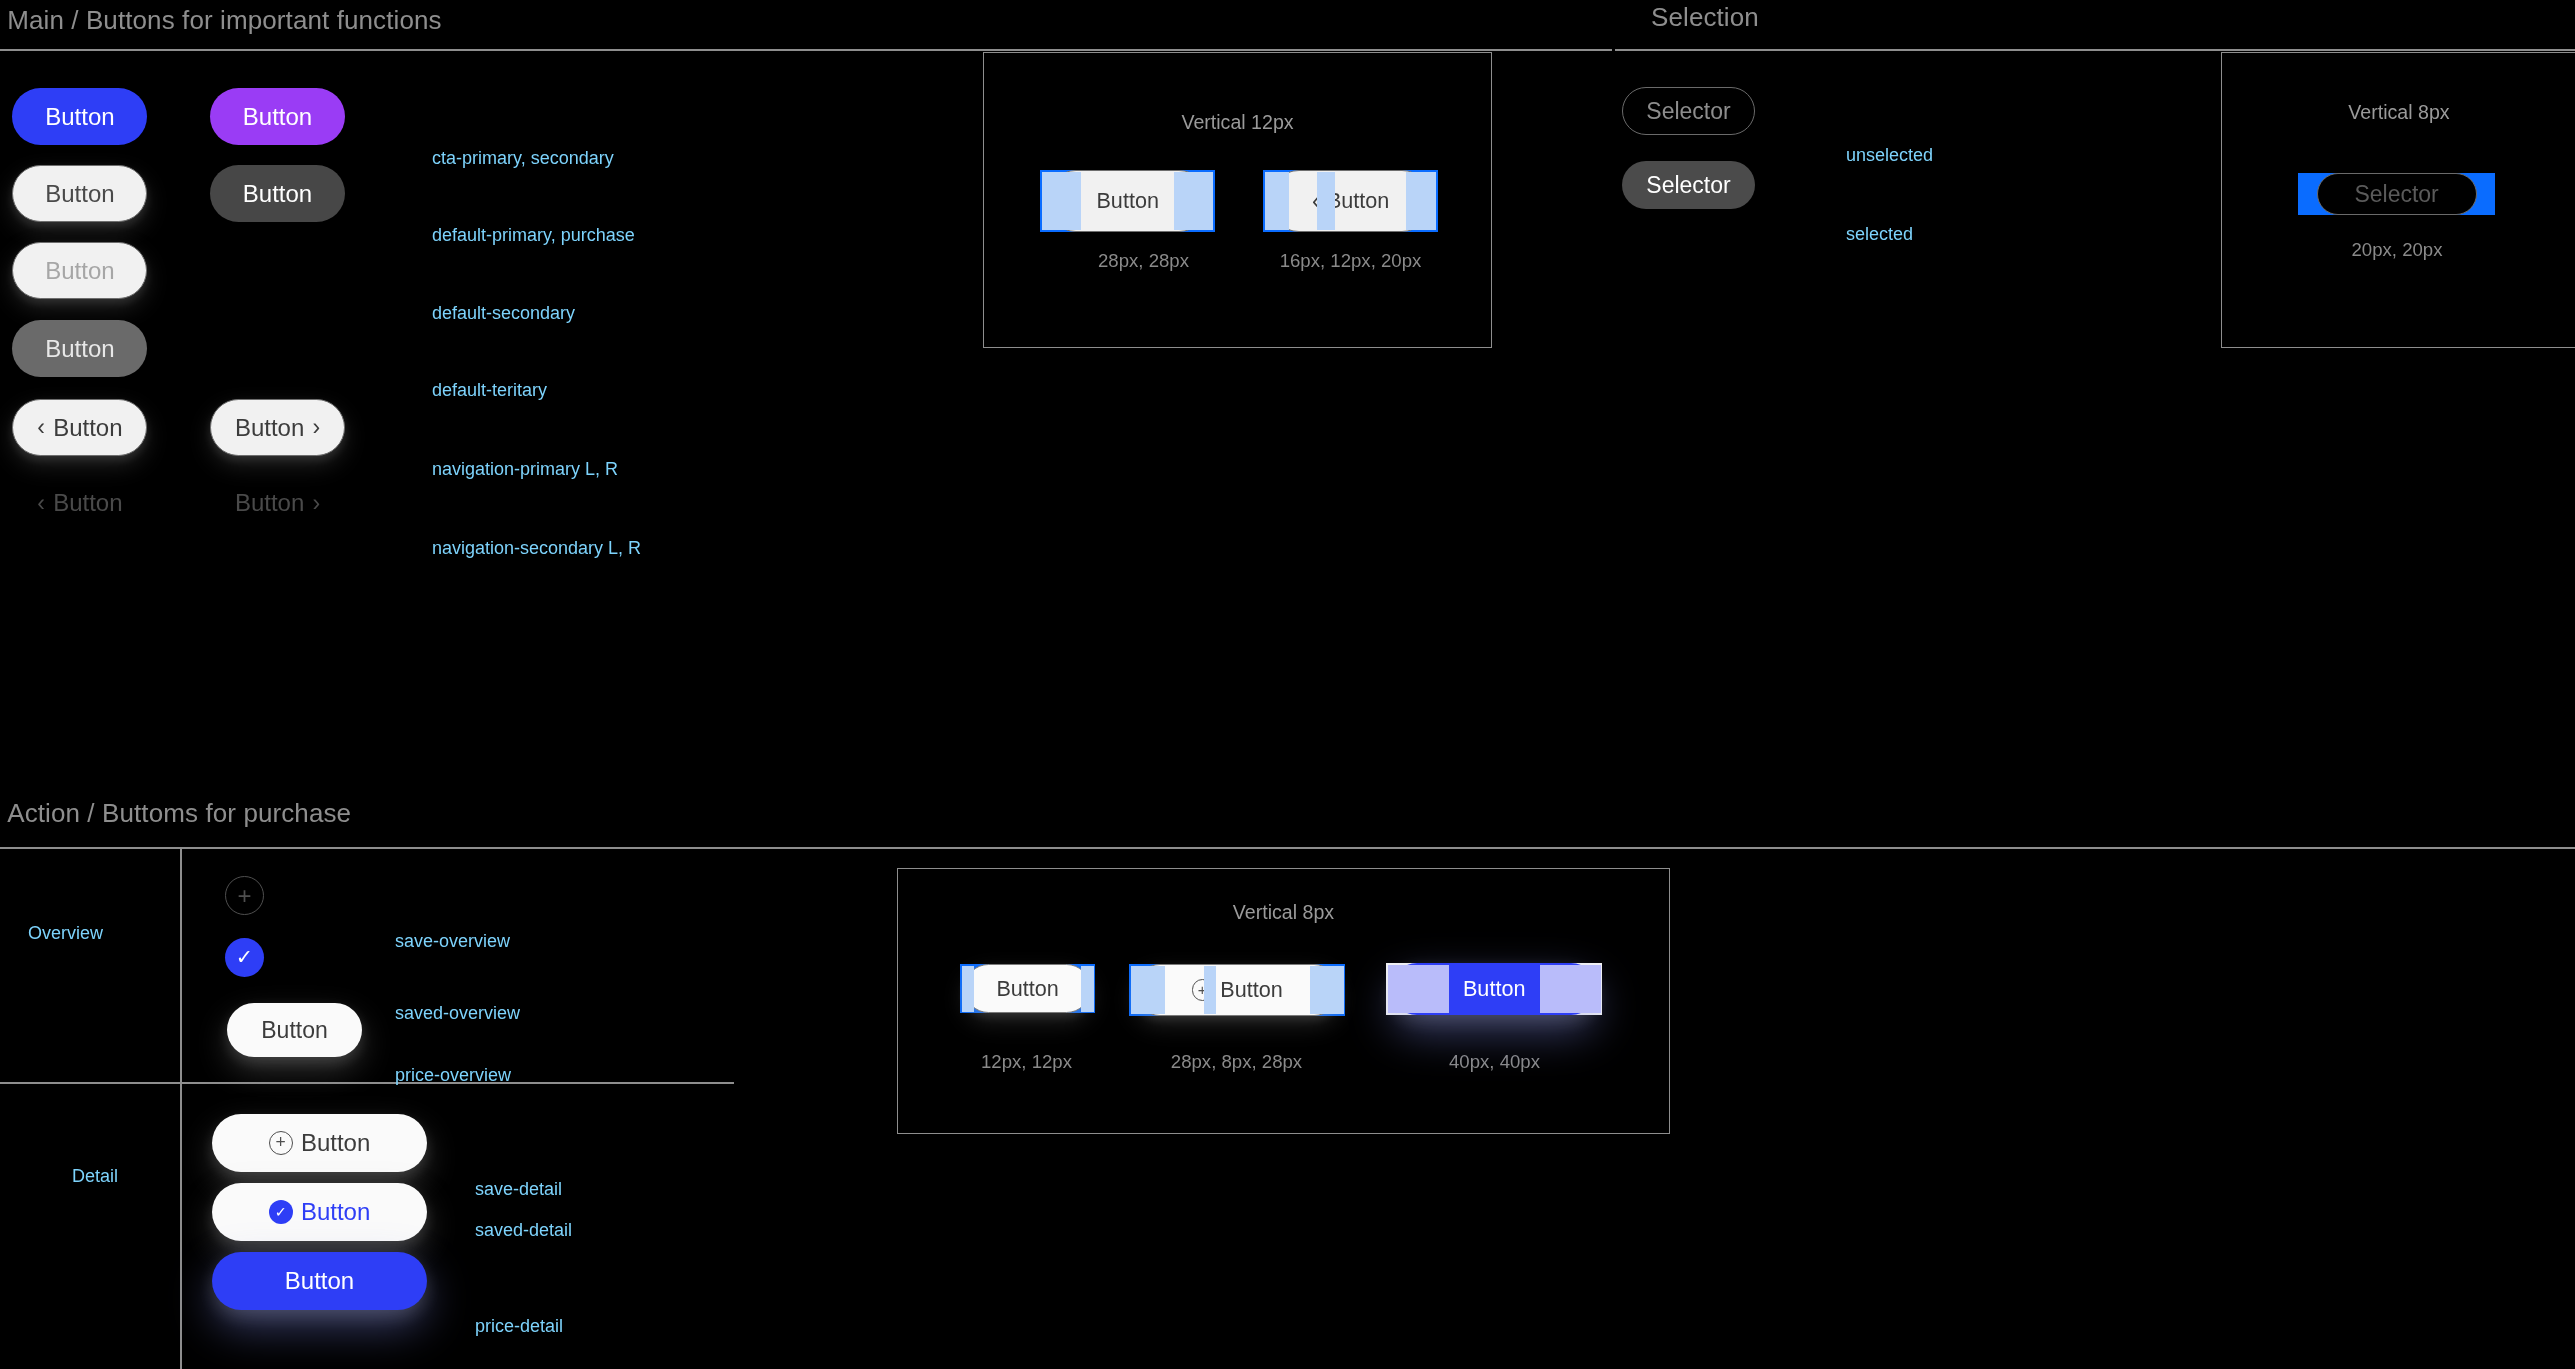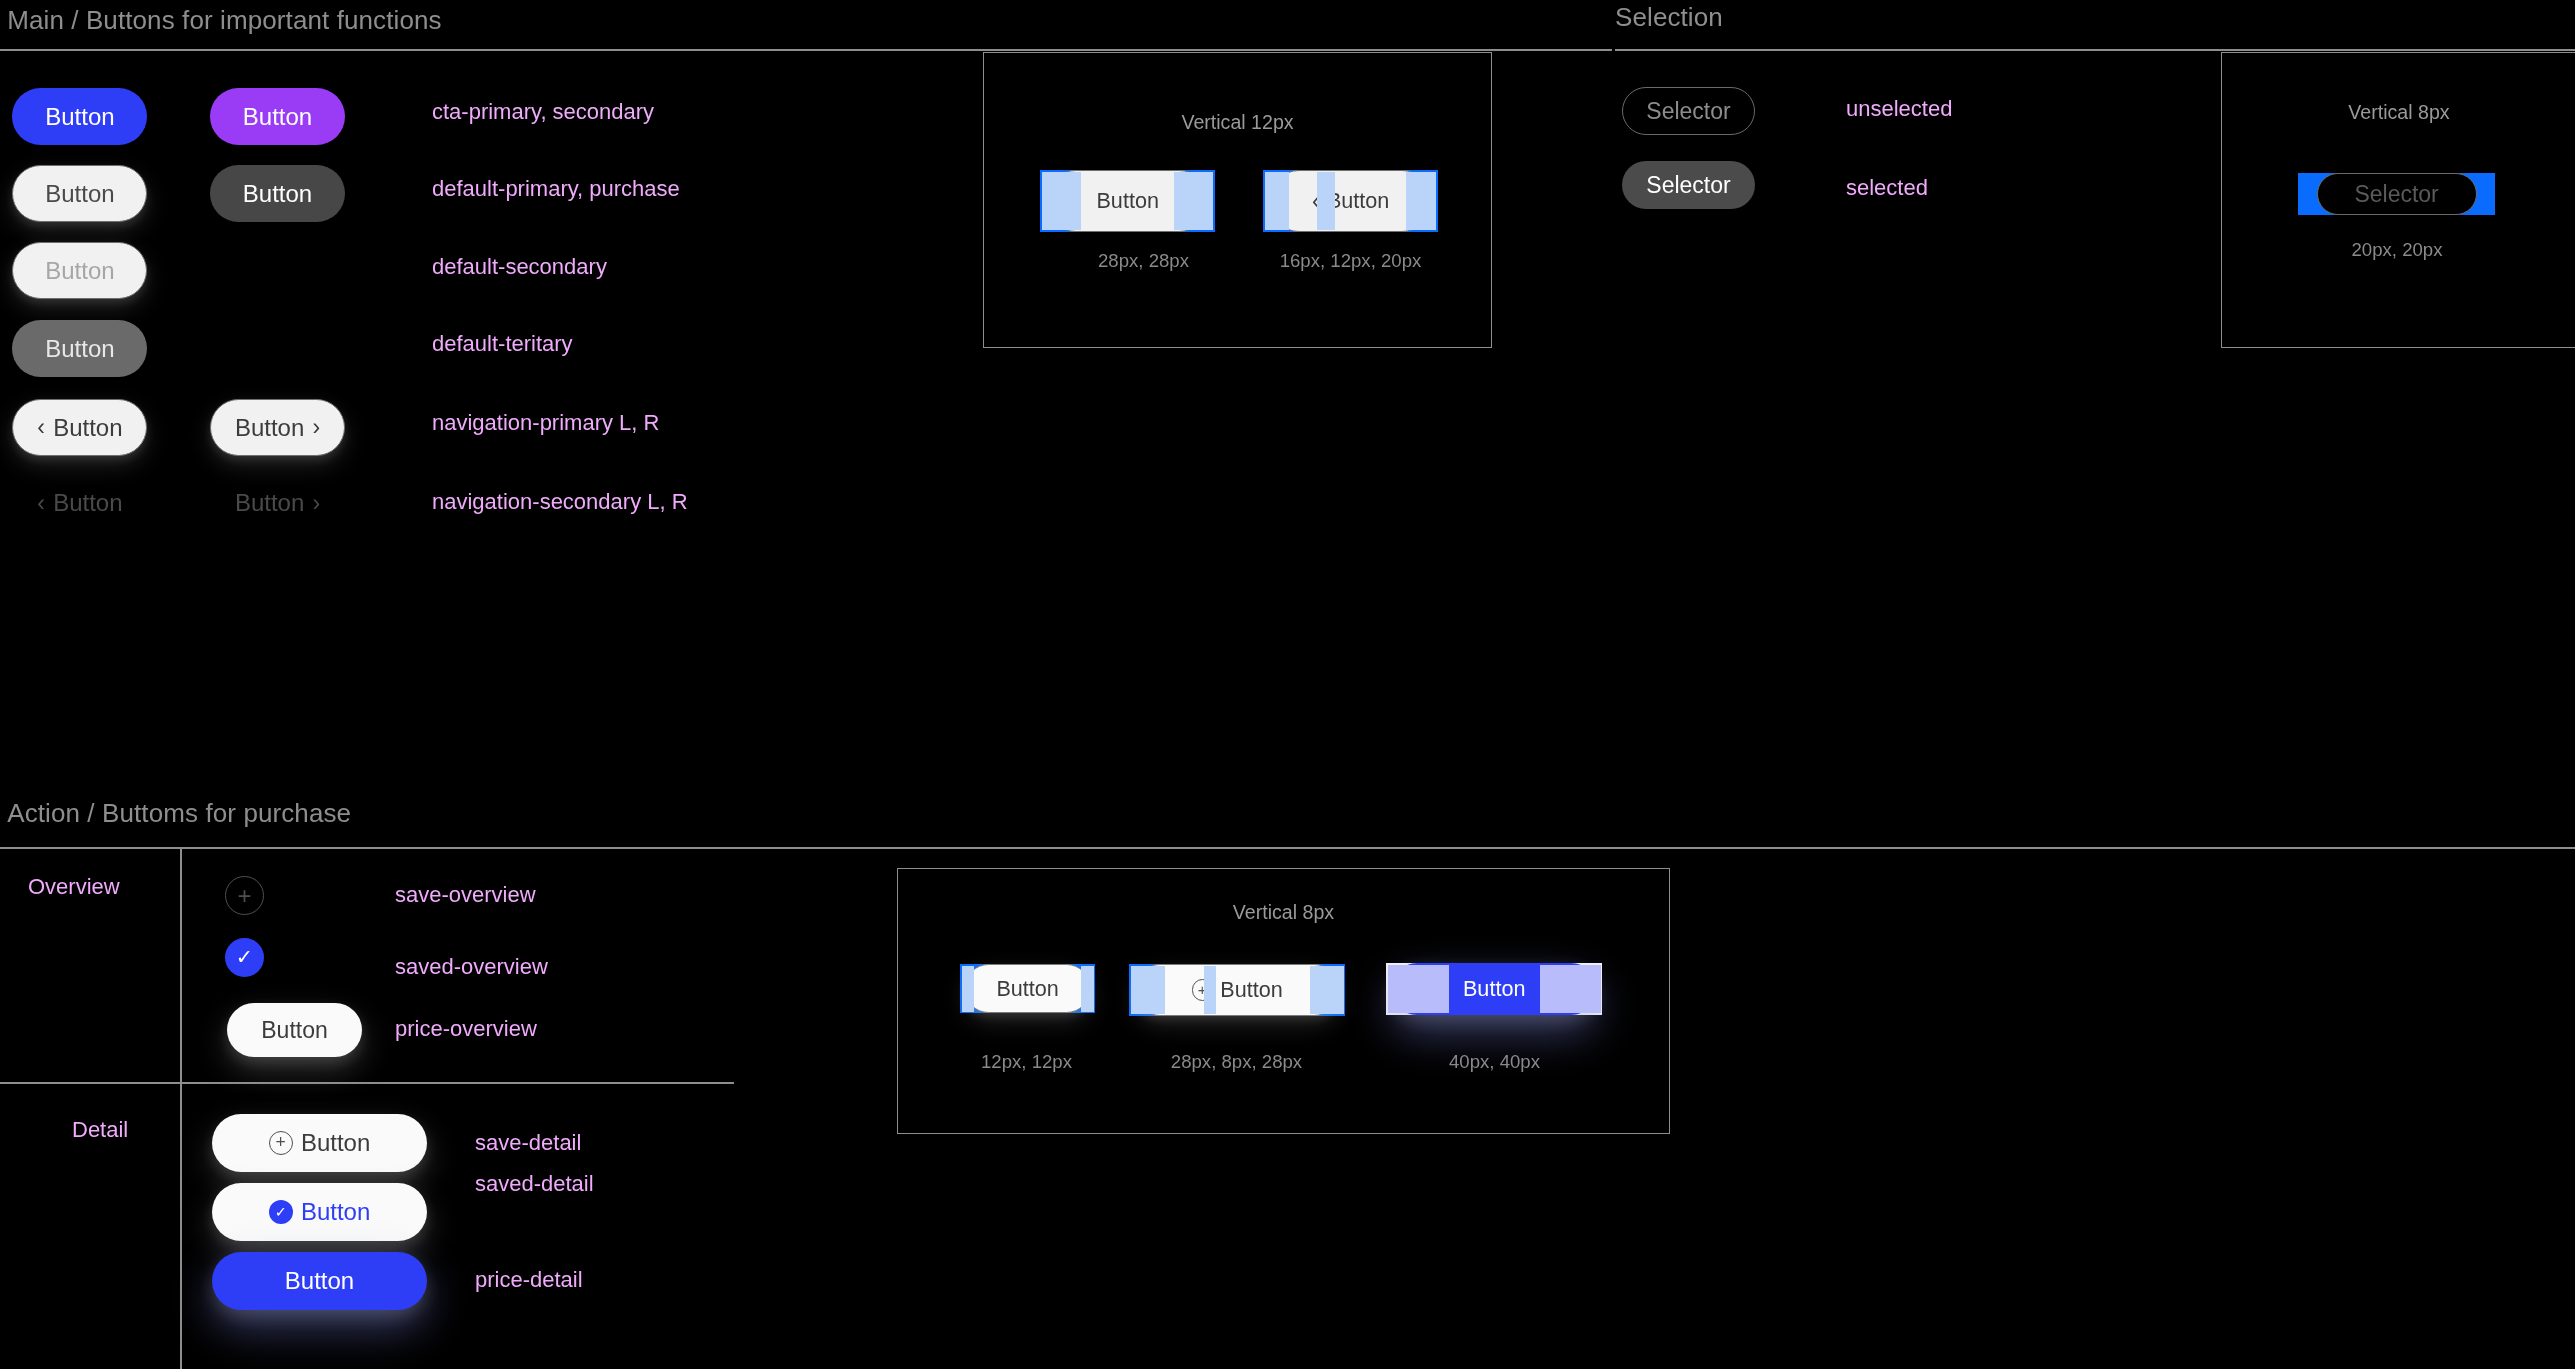--- a/index.html
+++ b/index.html
@@ -70,21 +70,21 @@
 
   
   .selector {
     position:absolute; display:flex; align-items:center; justify-content:center;
     border-radius:515px; font-size:23px; white-space:nowrap; line-height:1;
   }
   .selector-unselected { border:1.5px solid #6a6a6a; color:#8d8d8d; background:transparent; }
   .selector-selected   { background:#4b4b4b; color:#ffffff; }
 
   .label {
-    position:absolute; color:#f0abfc; font-size:22px; white-space:nowrap; line-height:1;
+    position:absolute; color:#7dd3fc; font-size:18px; white-space:nowrap; line-height:1;margin-top:48px;
   }
 
   
   .spec-item { position:absolute; }
   .spec-btn {
     position:absolute; display:flex; align-items:center; justify-content:center;
     border-radius:515px; background:#f1f1f1; color:#3c3c3c;
     border:1.5px solid #6e6e6e; font-size:21.6px; white-space:nowrap; z-index:2;
     gap:7.2px;
   }
@@ -188,21 +188,21 @@
     <div class="pad-soft" style="left:2.1px; top:2.1px; width:24px; height:58px;"></div>
     <div class="pad-soft" style="left:54px; top:2.1px; width:17.5px; height:58px;"></div>
     <div class="pad-soft" style="right:2.1px; top:2.1px; width:30px; height:58px;"></div>
     <div class="spec-btn" style="left:5.2px; top:0; width:165px; height:62px;">
       <span class="chev">‹</span>
       <span>Button</span>
     </div>
   </div>
   <div class="spec-sub" style="left:1263px; top:250px; width:175px;">16px, 12px, 20px</div>
 
-  <div class="section-title" style="left:1615px; top:2.1px;">Selection</div>
+  <div class="section-title" style="left:1651px; top:2.1px;">Selection</div>
   <div class="hrule" style="left:1615px; top:49px; width:961px;"></div>
 
   <div class="selector selector-unselected" style="left:1622px; top:87px; width:133px; height:48px;">
     <span>Selector</span>
   </div>
   <div class="label" style="left:1846px; top:98px;">unselected</div>
 
   <div class="selector selector-selected" style="left:1622px; top:161px; width:133px; height:48px;">
     <span>Selector</span>
   </div>

